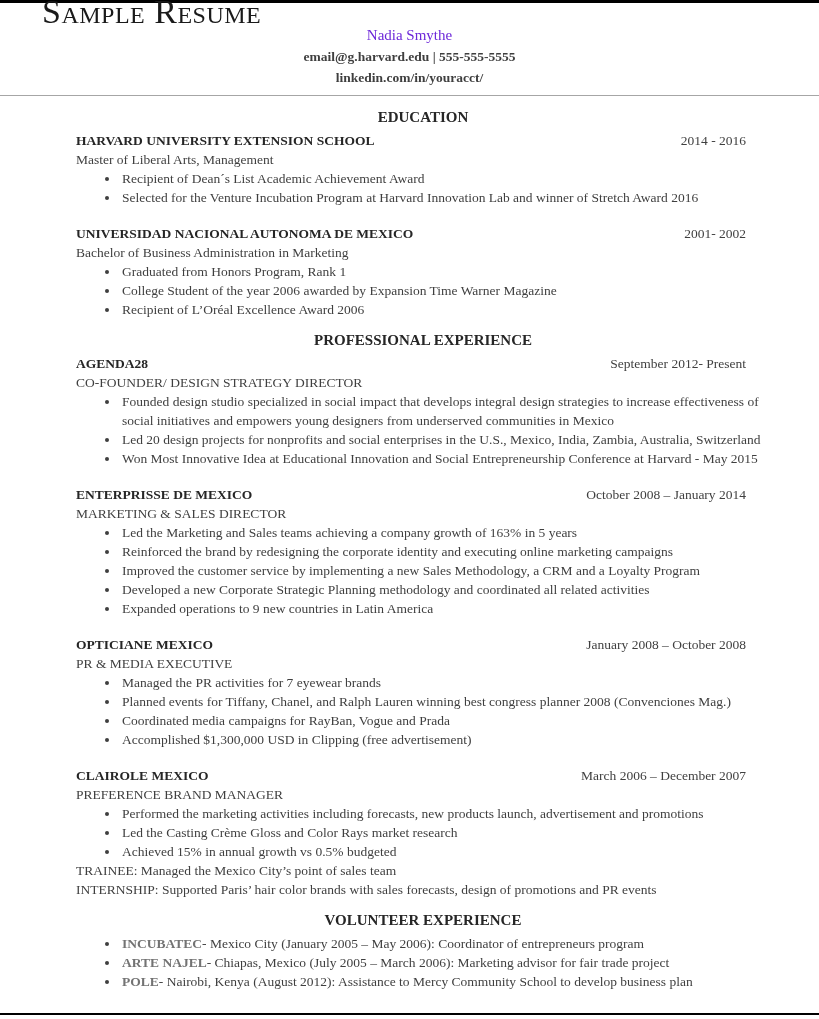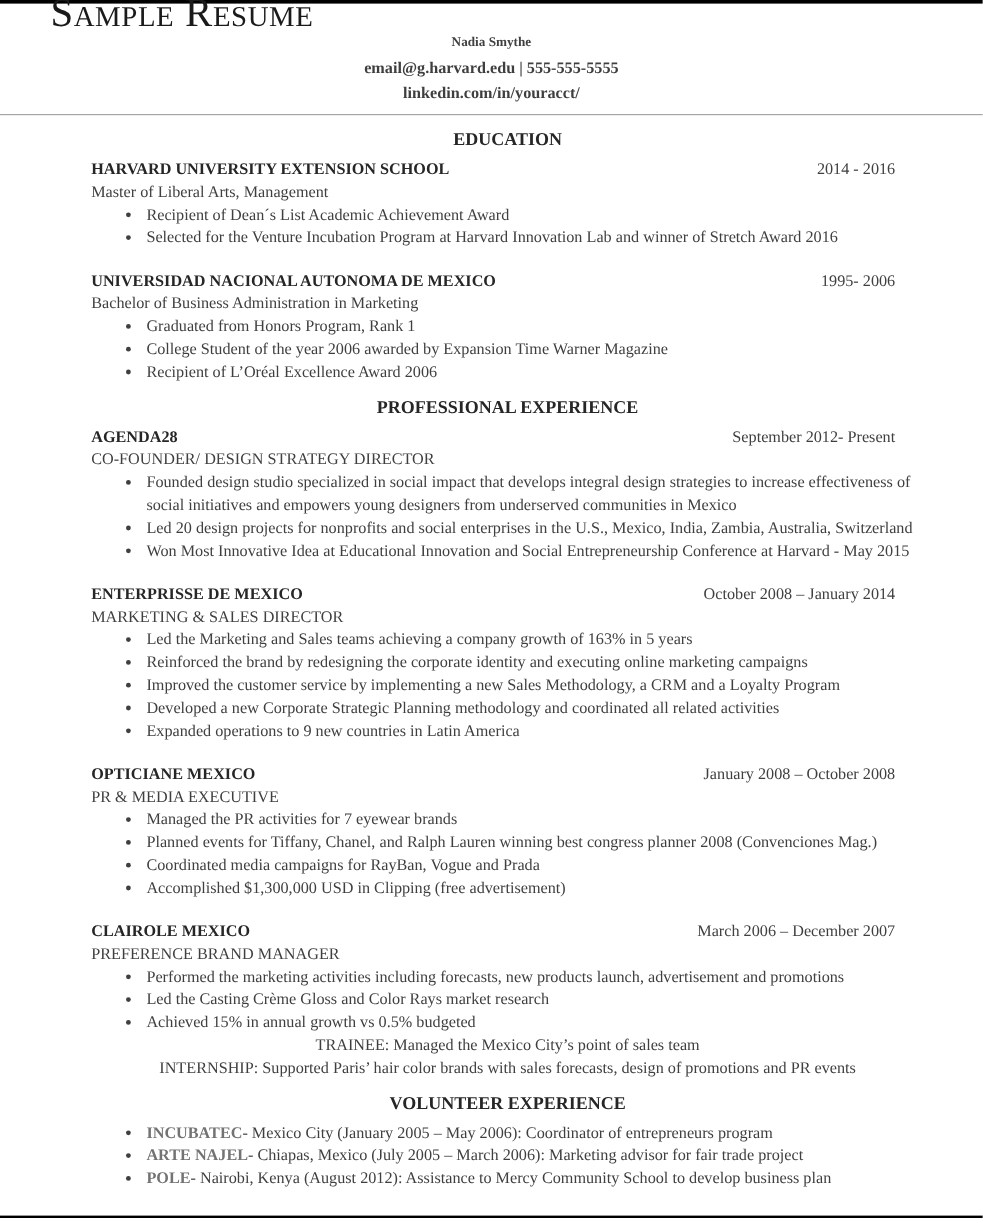--- a/index.html
+++ b/index.html
@@ -28,21 +28,21 @@
     font-size: 34px; font-weight: 400;
     font-variant: small-caps;
     letter-spacing: 0.5px;
     color: #1a1a1a;
   }
   .header-center {
     text-align: center;
     padding-top: 25px;
     line-height: 21px;
   }
-  .header-name { font-weight: bold; font-size: 11px; color: #404040; }
+  .header-name { font-weight: normal; font-size: 15px; color: #6d28d9; }
   .header-contact, .header-linkedin { font-size: 13.5px; color: #3f3f3f; font-weight: bold; }
   .header-rule {
     border: none;
     border-top: 1px solid #a6a6a6;
     margin: 7px 0 0 0;
   }
   .content { padding: 0 49px 0 76px; }
   .section { margin: 0; }
   .section-title {
     text-align: center;
@@ -58,21 +58,21 @@
     justify-content: space-between;
     align-items: baseline;
     line-height: 19px;
     gap: 42px;
   }
   .entry-title { font-weight: bold; color: #262626; }
   .entry-dates { color: #3f3f3f; padding-right: 24px; white-space: nowrap; }
   .entry-sub { line-height: 19px; }
   ul.bullets { margin: 0; padding-left: 44px; list-style: disc; }
   ul.bullets li { line-height: 19px; padding-left: 2px; padding-right: 6px; }
-  .extra-line { line-height: 19px; text-align: center; }
+  .extra-line { line-height: 19px; }
   .volunteer-org { font-weight: bold; color: #737373; }
 </style>
 </head>
 <body>
 
 <div class="top-bar"></div>
 
 <h1 class="doc-title">Sample Resume</h1>
 
 <div class="header-center">
@@ -96,21 +96,21 @@
       <div class="entry-sub">Master of Liberal Arts, Management</div>
       <ul class="bullets">
         <li>Recipient of Dean´s List Academic Achievement Award</li>
         <li>Selected for the Venture Incubation Program at Harvard Innovation Lab and winner of Stretch Award 2016</li>
       </ul>
     </div>
 
     <div class="entry">
       <div class="entry-head">
         <span class="entry-title">UNIVERSIDAD NACIONAL AUTONOMA DE MEXICO</span>
-        <span class="entry-dates">1995- 2006</span>
+        <span class="entry-dates">2001- 2002</span>
       </div>
       <div class="entry-sub">Bachelor of Business Administration in Marketing</div>
       <ul class="bullets">
         <li>Graduated from Honors Program, Rank 1</li>
         <li>College Student of the year 2006 awarded by Expansion Time Warner Magazine</li>
         <li>Recipient of L’Oréal Excellence Award 2006</li>
       </ul>
     </div>
   </div>
 

